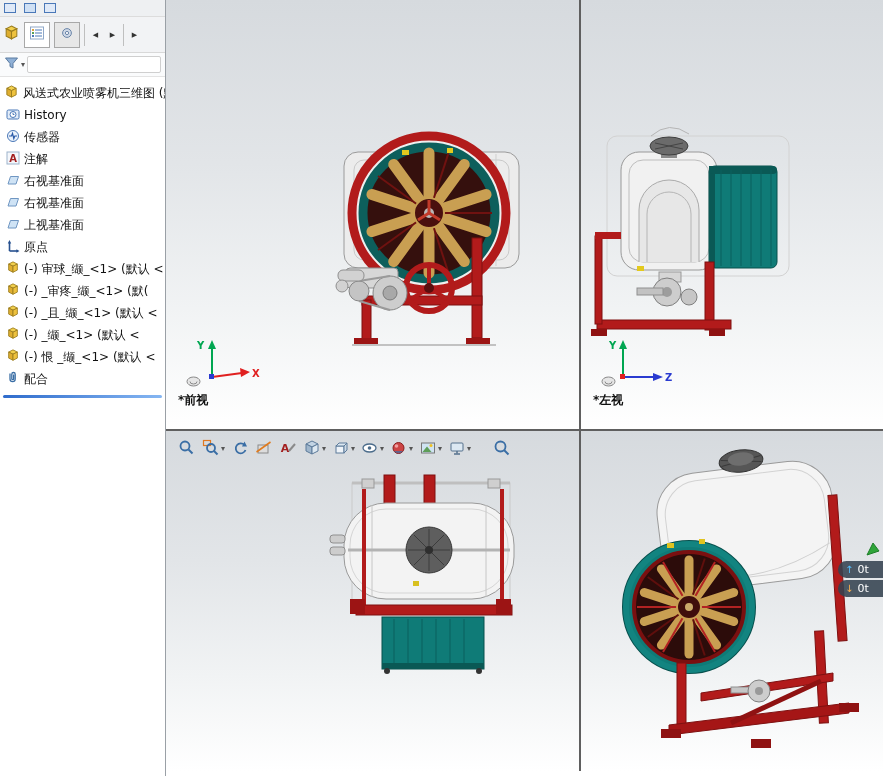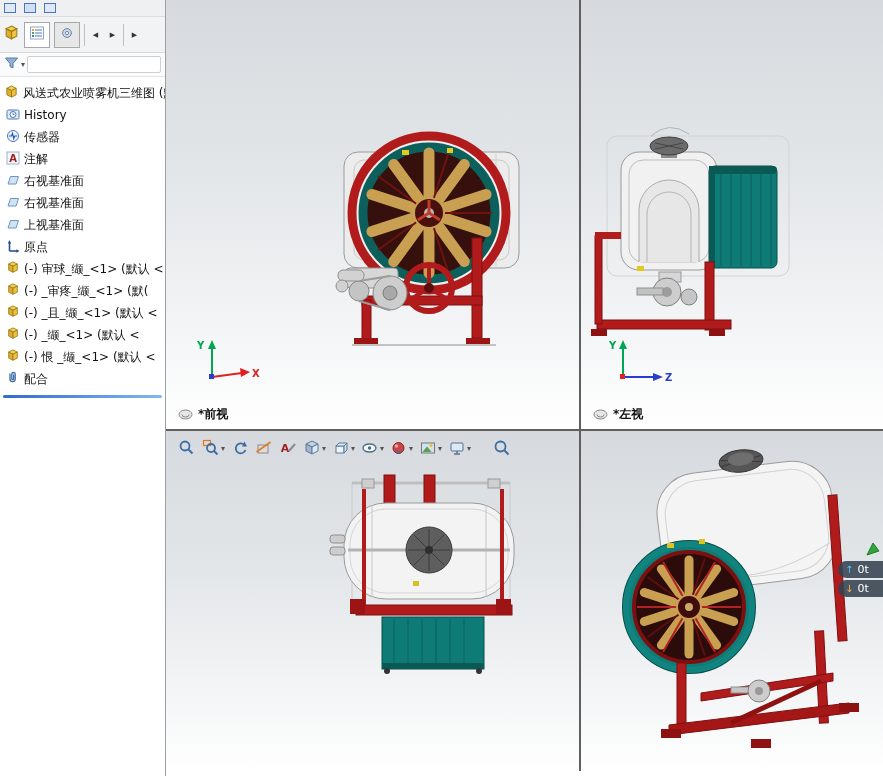--- a/index.html
+++ b/index.html
@@ -34,22 +34,22 @@
 
   
   .graphics{position:absolute;left:166px;top:0;width:717px;height:771px;background:#5f5f5f;}
   .viewport{position:absolute;overflow:hidden;
             background:linear-gradient(180deg,#d6dade 0%,#e2e5e8 38%,#f1f3f4 72%,#ffffff 100%);}
   #vp-front{left:0;top:0;width:413px;height:429px;}
   #vp-left{left:415px;top:0;width:302px;height:429px;}
   #vp-top{left:0;top:431px;width:413px;height:340px;}
   #vp-iso{left:415px;top:431px;width:302px;height:340px;}
   .model-svg{position:absolute;left:0;top:0;}
-  .vlabel{position:absolute;left:12px;bottom:6px;display:flex;align-items:center;gap:5px;
-          font-size:12px;font-weight:700;color:#111;}
+  .vlabel{position:absolute;left:12px;bottom:20px;display:flex;align-items:center;gap:5px;
+          font-size:12px;font-weight:700;color:#111;flex-direction:column;}
   .triad{position:absolute;left:26px;bottom:42px;}
 
   
   .hud{position:absolute;top:4px;left:10px;display:flex;align-items:center;gap:2px;}
   .hud-btn{display:flex;align-items:center;height:24px;padding:1px 2px;border-radius:3px;}
   .hud-caret{font-size:8px;color:#555;margin-left:1px;}
   .hud-gap{width:14px;}
 
   
   .pill-stack{position:absolute;right:0;top:130px;display:flex;flex-direction:column;gap:2px;z-index:3;}

